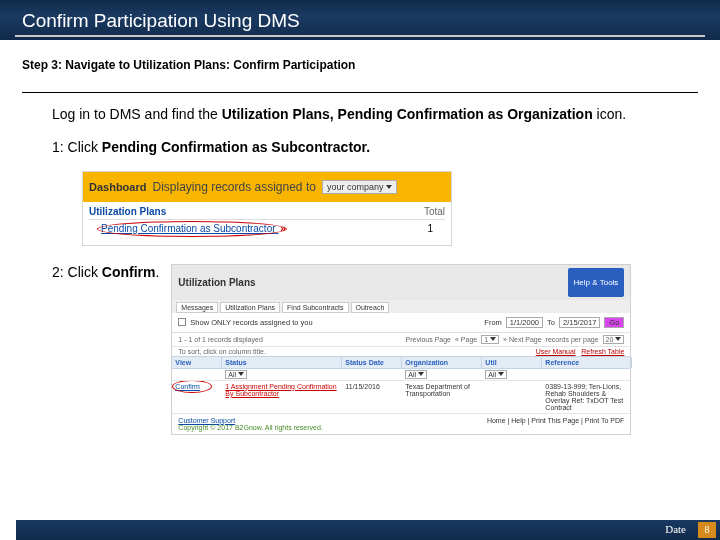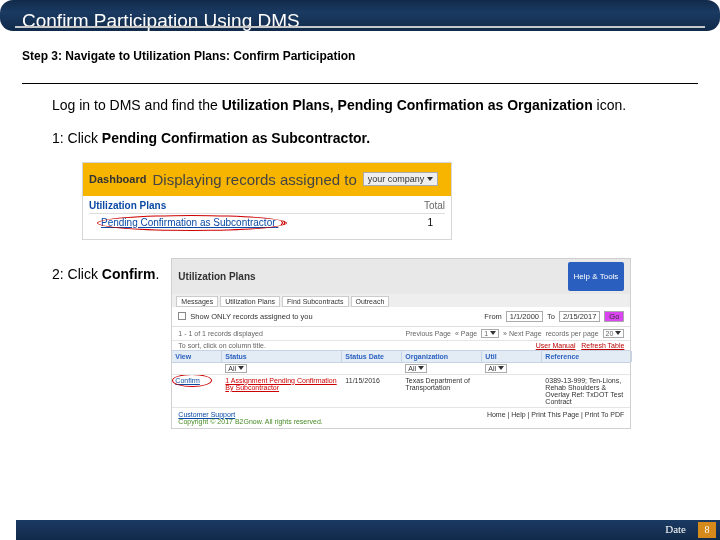--- a/index.html
+++ b/index.html
@@ -5,24 +5,23 @@
   * { box-sizing: border-box; margin: 0; padding: 0; }
   body {
     width: 720px;
     height: 540px;
     font-family: Arial, Helvetica, sans-serif;
     background: #fff;
     position: relative;
     overflow: hidden;
   }
   .header {
-    height: 31px;
+    height: 40px;
     background: linear-gradient(180deg, #102a4a 0%, #1b3a62 40%, #102a4a 100%);
     position: relative;
-    border-radius: 13px;
   }
   .header-title {
     position: absolute;
     left: 22px;
     top: 10px;
     color: #fff;
     font-size: 19px;
     font-weight: normal;
   }
   .header-underline {
@@ -57,21 +56,21 @@
   }
   .dash-header {
     background: #f7b500;
     color: #333;
     padding: 8px 6px;
     display: flex;
     align-items: center;
     gap: 6px;
   }
   .dash-header .dh-title { font-weight: bold; font-size: 11px; }
-  .dash-header .dh-sub { color: #444; font-size: 15px; }
+  .dash-header .dh-sub { color: #444; font-size: 12px; }
   .dash-select {
     border: 1px solid #aaa;
     background: #eee;
     padding: 1px 4px;
     font-size: 9px;
     display: inline-flex;
     align-items: center;
     gap: 3px;
   }
   .chev { width: 0; height: 0; border-left: 3px solid transparent; border-right: 3px solid transparent; border-top: 4px solid #333; display: inline-block; }
@@ -113,21 +112,21 @@
     color: #c00;
     font-weight: bold;
     margin-left: 2px;
   }
   .step2-row {
     display: flex;
     align-items: flex-start;
     gap: 12px;
     margin: 18px 0 0 30px;
   }
-  .step2-label { font-size: 14px; white-space: nowrap; margin-top: 8px; }
+  .step2-label { font-size: 14px; white-space: nowrap; }
   .step2-label .b { font-weight: bold; }
   .util-panel {
     width: 460px;
     border: 1px solid #d0d0d0;
     font-size: 8px;
     background: #fafafa;
     color: #333;
   }
   .up-head {
     background: #e8e8e8;

